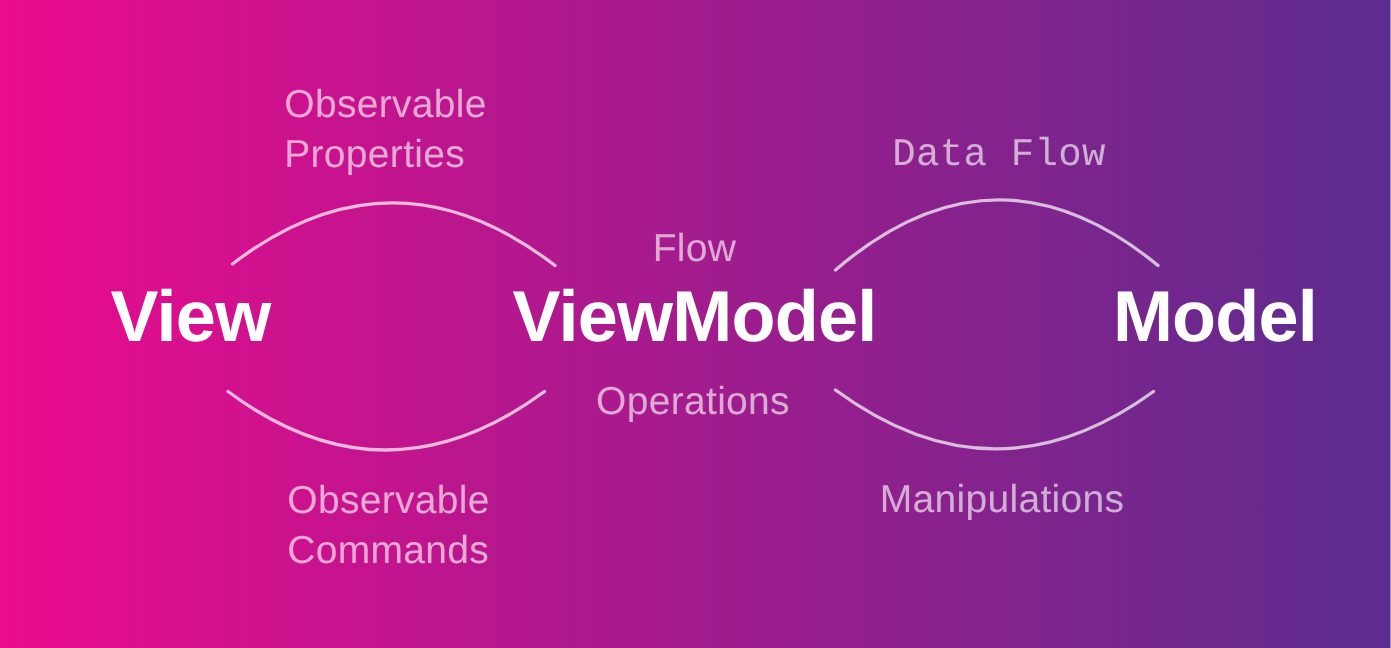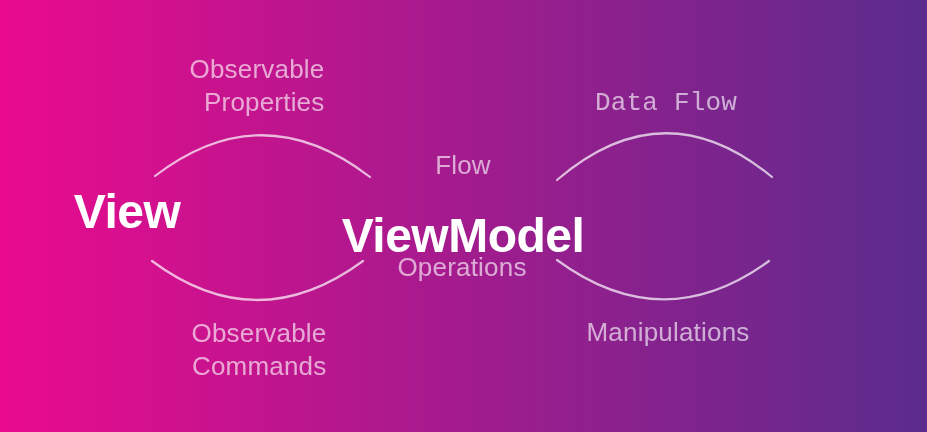--- a/index.html
+++ b/index.html
@@ -33,26 +33,26 @@
     letter-spacing: -0.5px;
     white-space: nowrap;
   }
   .lbl {
     position: absolute;
     transform: translateX(-50%);
     color: var(--label-text, rgba(255,255,255,0.63));
     font-size: 26px;
     font-weight: 500;
     line-height: 33px;
-    text-align: right;
+    text-align: left;
     white-space: pre-line;
     letter-spacing: 0.2px;
   }
   #node-view       { left: 127px; }
-  #node-viewmodel  { left: 463px; margin-top: 24px; }
+  #node-viewmodel  { left: 463px; }
   #node-model      { left: 810px; }
   #lbl-obs-props   { left: 257px; top: 53px;  }
   #lbl-state       { left: 463px; top: 149px; }
   #lbl-data-flow   { left: 666px; top: 87px; font-family: Liberation Mono, monospace;  }
   #lbl-operations  { left: 462px; top: 251px; }
   #lbl-manipulations { left: 668px; top: 316px; }
   #lbl-obs-commands  { left: 259px; top: 317px; }
 </style>
 </head>
 <body>
@@ -61,20 +61,21 @@
 
   <svg class="arcs" viewBox="0 0 927 432" xmlns="http://www.w3.org/2000/svg" aria-hidden="true">
     <path d="M155,176 Q262,94 370,177"></path>
     <path d="M152,261 Q257,339 363,261"></path>
     <path d="M557,180 Q664,88 772,177"></path>
     <path d="M557,260 Q663,338 769,261"></path>
   </svg>
 
   <div class="node" id="node-view">View</div>
   <div class="node" id="node-viewmodel">ViewModel</div>
+  <div class="node" id="node-model">Model</div>
 
   <div class="lbl" id="lbl-obs-props">Observable
 Properties</div>
   <div class="lbl" id="lbl-state">Flow</div>
   <div class="lbl" id="lbl-data-flow">Data Flow</div>
   <div class="lbl" id="lbl-operations">Operations</div>
   <div class="lbl" id="lbl-manipulations">Manipulations</div>
   <div class="lbl" id="lbl-obs-commands">Observable
 Commands</div>
 

